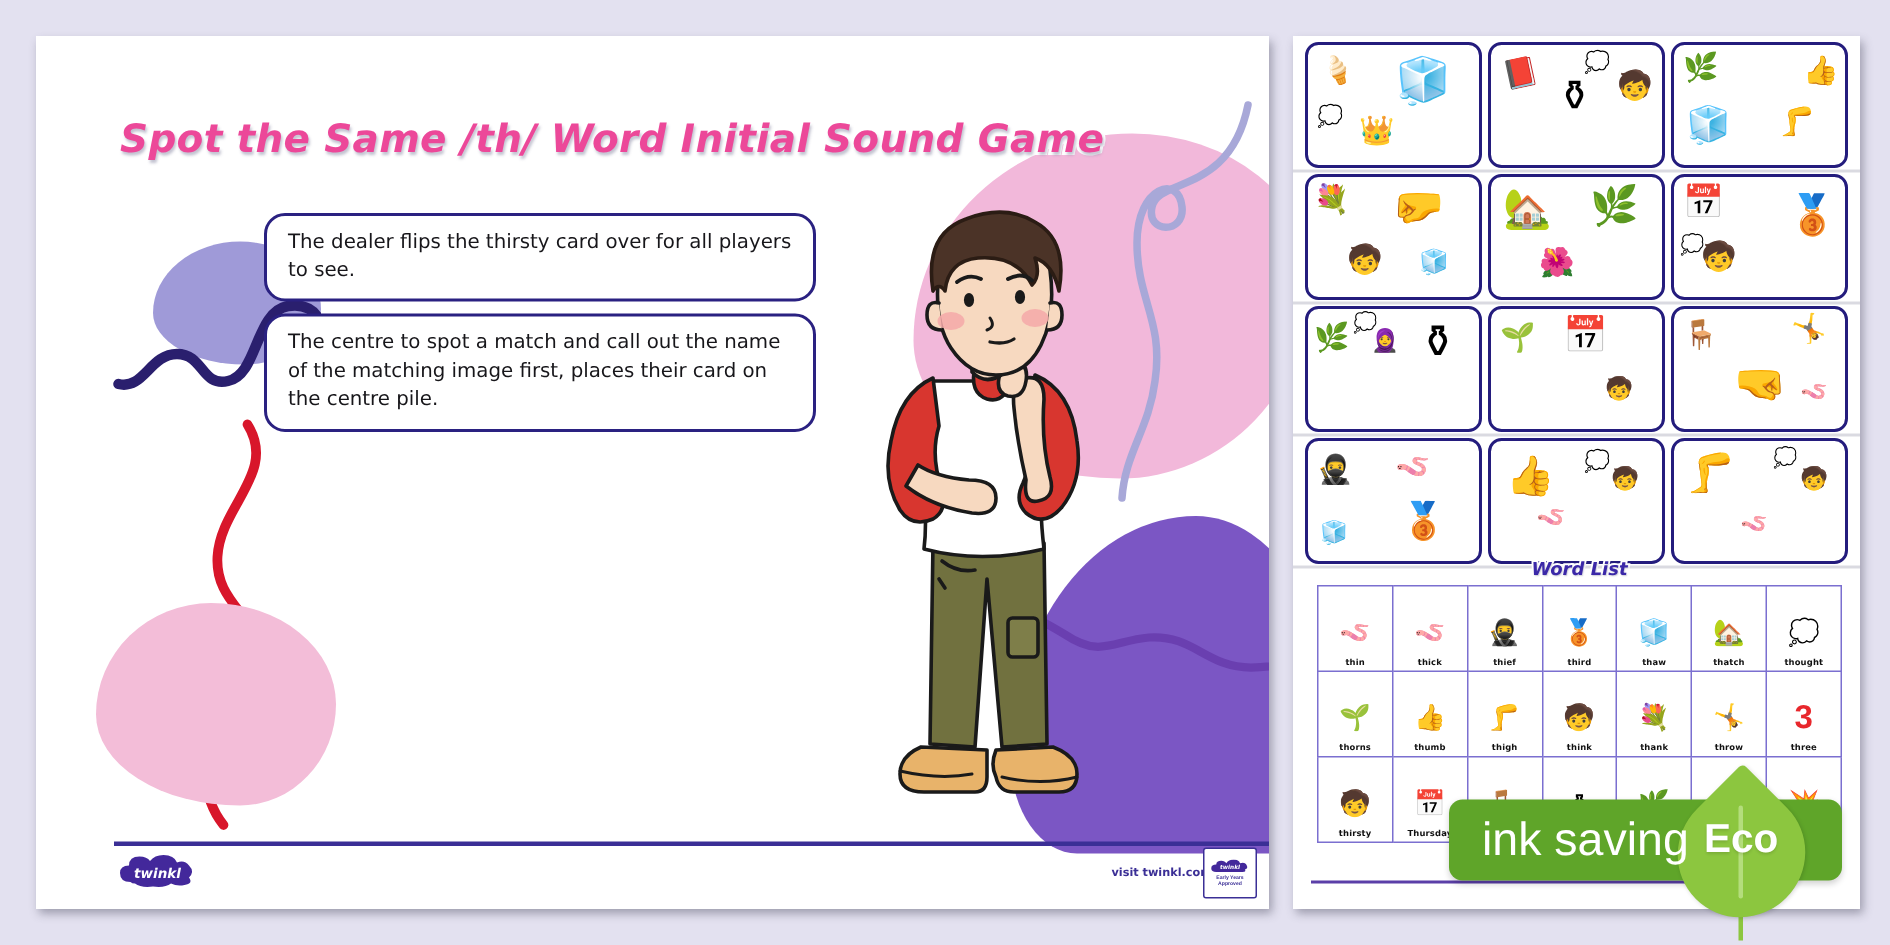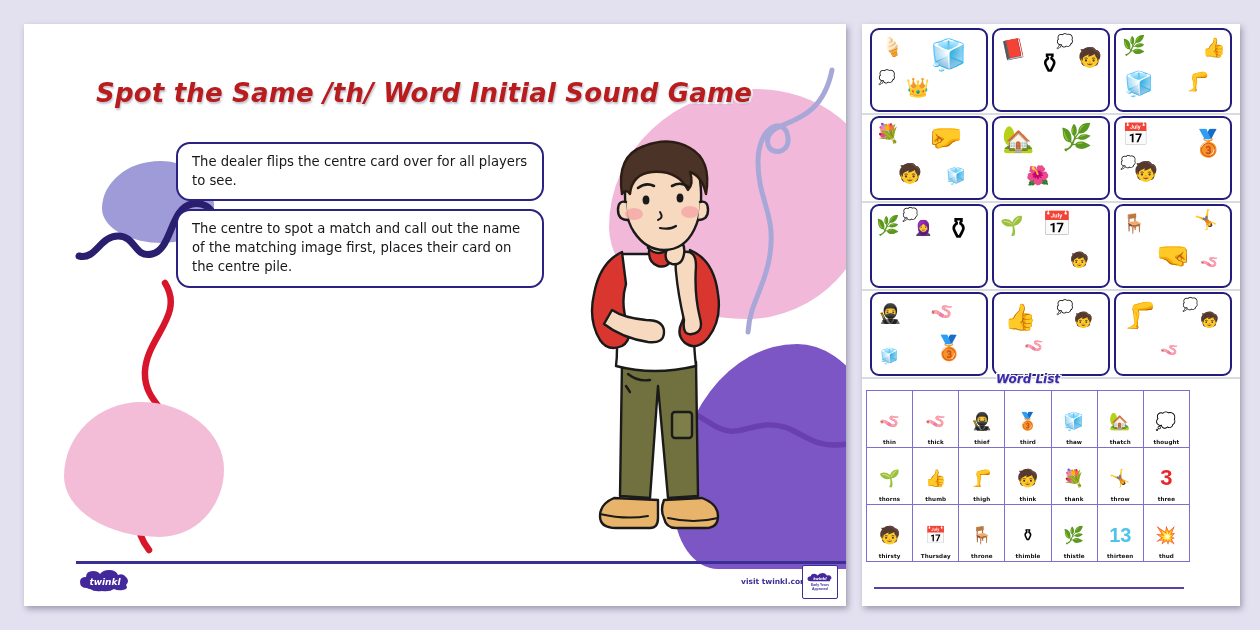--- a/index.html
+++ b/index.html
@@ -40,26 +40,25 @@
   }
   .squiggle-lav{position:absolute;left:690px;top:40px;width:130px;height:300px;}
   .squiggle-darkpurple{position:absolute;left:640px;top:355px;width:215px;height:110px;}
 
   
   .title{
     position:absolute;left:56px;top:54px;width:680px;
     font-family:"DejaVu Sans",sans-serif;
     font-size:26px;font-weight:bold;font-style:italic;
     letter-spacing:.2px;
-    color:#b91c1c;
+    color:#ec4899;
     -webkit-text-stroke:4px #ffffff;
     paint-order:stroke fill;
     text-shadow:1px 2px 2px rgba(120,120,150,.45);
     white-space:nowrap;
-    margin-left:16px;
   }
 
   
   .instructions{position:absolute;left:152px;top:118px;width:368px;}
   .inst-box{
     border:2.5px solid #2a2181;border-radius:14px;background:#ffffff;
     padding:9px 12px 9px 14px;margin-bottom:8px;
     font-family:"DejaVu Sans",sans-serif;
     font-size:13.2px;line-height:1.42;color:#17161a;
     position:relative;z-index:3;
@@ -96,21 +95,21 @@
     background:rgba(150,150,170,.35);
   }
   .game-card{
     width:117px;height:80px;
     border:2.5px solid #241c7d;border-radius:9px;background:#fff;
     position:relative;overflow:hidden;
   }
   .clip{position:absolute;font-size:19px;line-height:1;}
 
   
-  .wordlist-wrap{position:absolute;left:4px;top:348px;width:324px;}
+  .wordlist-wrap{position:absolute;left:16px;top:348px;width:350px;}
   .wordlist-title{
     text-align:center;
     font-family:"DejaVu Sans",sans-serif;
     font-size:12px;font-weight:bold;font-style:italic;color:#3b28a8;
     -webkit-text-stroke:2.5px #ffffff;paint-order:stroke fill;
     text-shadow:.5px 1px 1px rgba(120,120,150,.4);
     margin-bottom:4px;
   }
   .wl-table{border-collapse:collapse;width:100%;table-layout:fixed;}
   .wl-table td{
@@ -176,21 +175,21 @@
       <svg class="squiggle-lav" viewBox="0 0 130 300">
         <path d="M118 6 C106 66 58 54 54 74 C50 92 76 92 74 74 C72 52 44 60 44 98 C44 136 62 150 56 190 C52 222 36 238 34 268" fill="none" stroke="#a8a8d8" stroke-width="5" stroke-linecap="round"></path>
       </svg>
       <svg class="squiggle-darkpurple" viewBox="0 0 215 110">
         <path d="M6 6 C4 26 24 30 46 44 C70 60 78 48 102 46 C132 44 140 66 170 66 C192 66 204 60 212 54" fill="none" stroke="#6a3fb0" stroke-width="5.5" stroke-linecap="round"></path>
       </svg>
 
       <div class="title">Spot the Same /th/ Word Initial Sound Game</div>
 
       <div class="instructions">
-        <div class="inst-box">The dealer flips the centre card over for all players to see.</div>
+        <div class="inst-box">The dealer flips the thirsty card over for all players to see.</div>
         <div class="inst-box">The centre to spot a match and call out the name of the matching image first, places their card on the centre pile.</div>
       </div>
 
       <svg class="boy" viewBox="0 0 210 435">
         <g stroke="#1a1a1a" stroke-width="2.4" stroke-linejoin="round" stroke-linecap="round">
 
           <path d="M58 238 L56 372 L86 374 L94 262 L104 374 L134 372 L132 238 Z" fill="#71713f"></path>
           <path d="M62 262 L66 268" fill="none"></path>
           <rect x="108" y="288" width="20" height="26" rx="3" fill="#7e7e49"></rect>
           <path d="M64 250 q10 8 22 6" fill="none"></path>
@@ -433,14 +432,22 @@
               </td>
           </tr>
         </tbody>
       </table>
     </div>
 
     <div class="right-foot-rule"></div>
 
   </div>
 
+  <div class="eco">
+    <div class="eco-pill"></div>
+    <div class="eco-stem"></div>
+    <div class="eco-leaf"></div>
+    <div class="eco-vein"></div>
+    <div class="eco-ink">ink saving</div>
+    <div class="eco-word">Eco</div>
+  </div>
 
 </div>
 
 </body></html>

